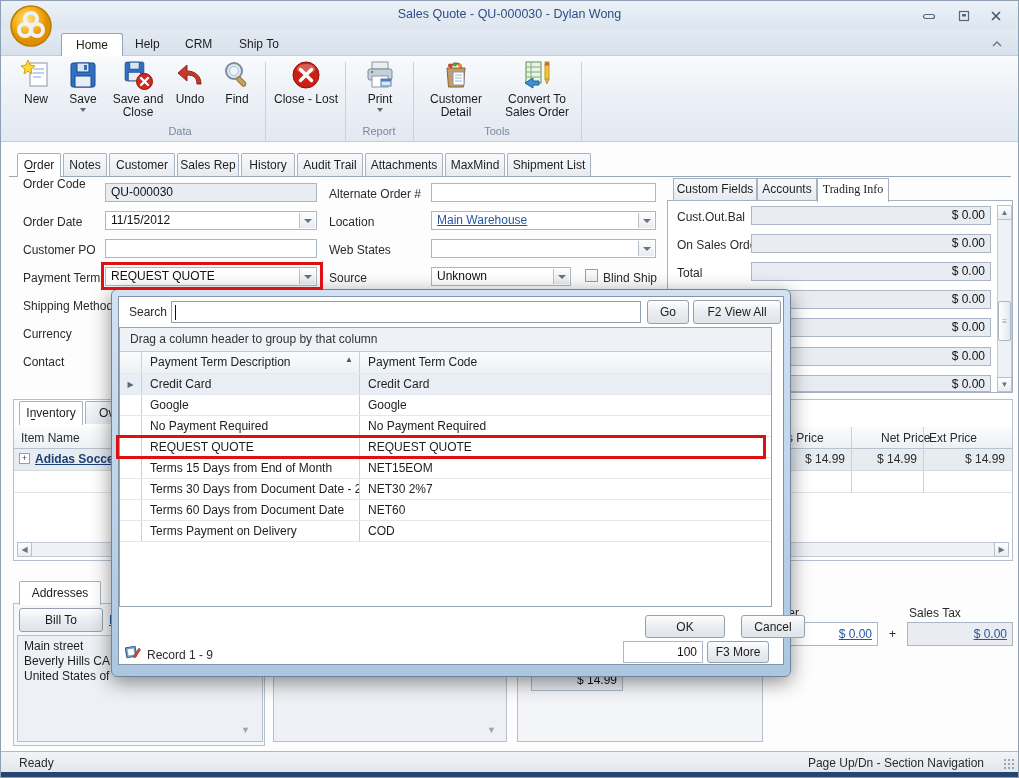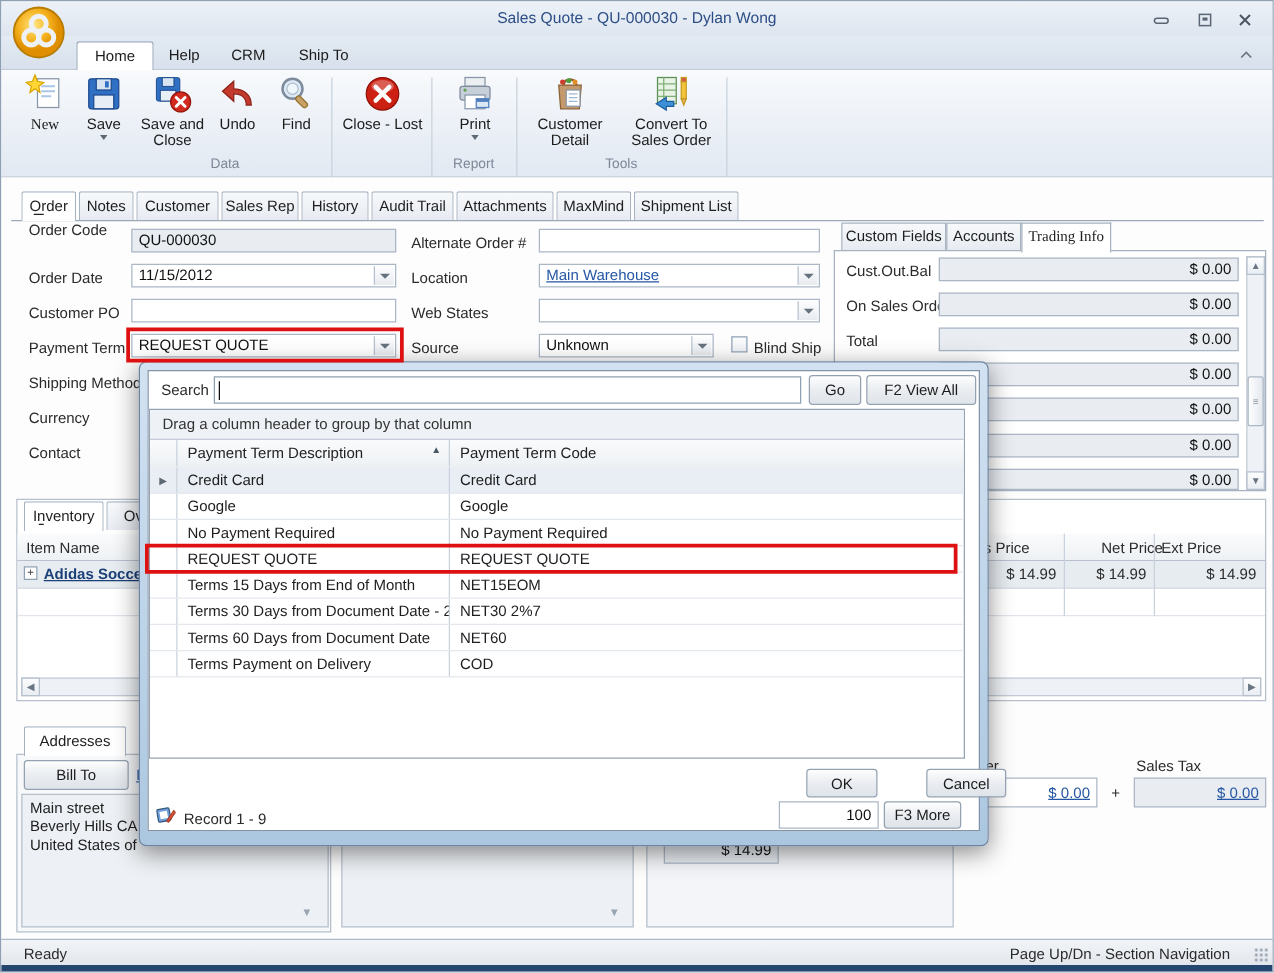--- a/index.html
+++ b/index.html
@@ -117,21 +117,21 @@
     <div class="rtab" style="left:170px;"><span>CRM</span></div>
     <div class="rtab" style="left:224px;"><span>Ship To</span></div>
     <div class="abs" style="left:990px;top:8px;">
       <svg width="12" height="8">
           <path d="M2 6l4-4 4 4" fill="none" stroke="#6b7684" stroke-width="1.4"></path>
         </svg>
     </div>
   </div>
 
   <div class="abs" id="ribbon">
-    <div class="rbtn" style="left:14px;width:42px;font-family:Liberation Serif, serif;">
+    <div class="rbtn" style="left:14px;width:42px;">
       <svg viewBox="0 0 32 32">
           <rect x="10" y="4" width="17" height="23" fill="#fff" stroke="#8796a8"></rect>
           <g stroke="#a9c6e8" stroke-width="1.5">
             <line x1="13" y1="10" x2="24" y2="10"></line>
             <line x1="13" y1="14" x2="24" y2="14"></line>
             <line x1="13" y1="18" x2="21" y2="18"></line>
           </g>
           <polygon points="8,1 10,6 15,7 11,10 12,15 8,12 4,15 5,10 1,7 6,6" fill="#ffd633" stroke="#d8a500"></polygon>
         </svg>
       <span>New</span>
@@ -413,21 +413,21 @@
         <div class="lc2">NET60</div>
       </div>
     <div class="lrow">
         <div class="lc0"></div>
         <div class="lc1">Terms Payment on Delivery</div>
         <div class="lc2">COD</div>
       </div>
   </div>
   <div class="redbox" style="left:115px;top:434px;width:650px;height:24px;z-index:11;"></div>
 
-  <div class="btn" style="left:644px;top:614px;width:57px;height:23px;z-index:11;">
+  <div class="btn" style="left:644px;top:614px;width:80px;height:23px;z-index:11;">
       <span>OK</span>
     </div>
   <div class="btn" style="left:740px;top:614px;width:64px;height:23px;z-index:11;">
       <span>Cancel</span>
     </div>
   <div class="field money" style="left:622px;top:640px;width:80px;height:22px;line-height:18px;z-index:11;"><span>100</span></div>
   <div class="btn" style="left:706px;top:640px;width:62px;height:22px;z-index:11;">
       <span>F3 More</span>
     </div>
 

